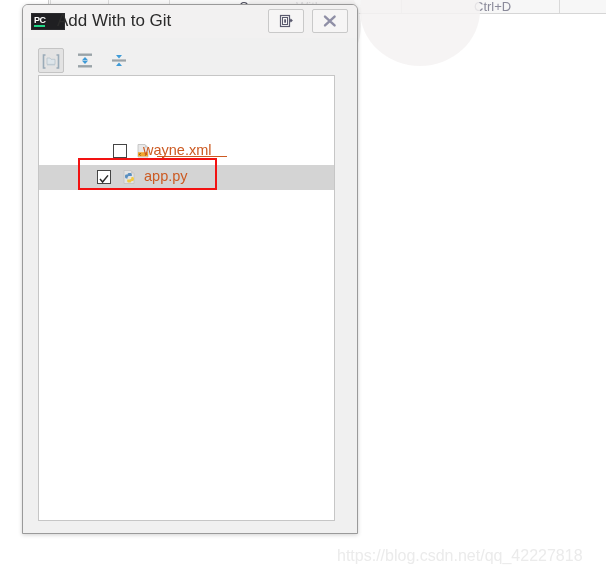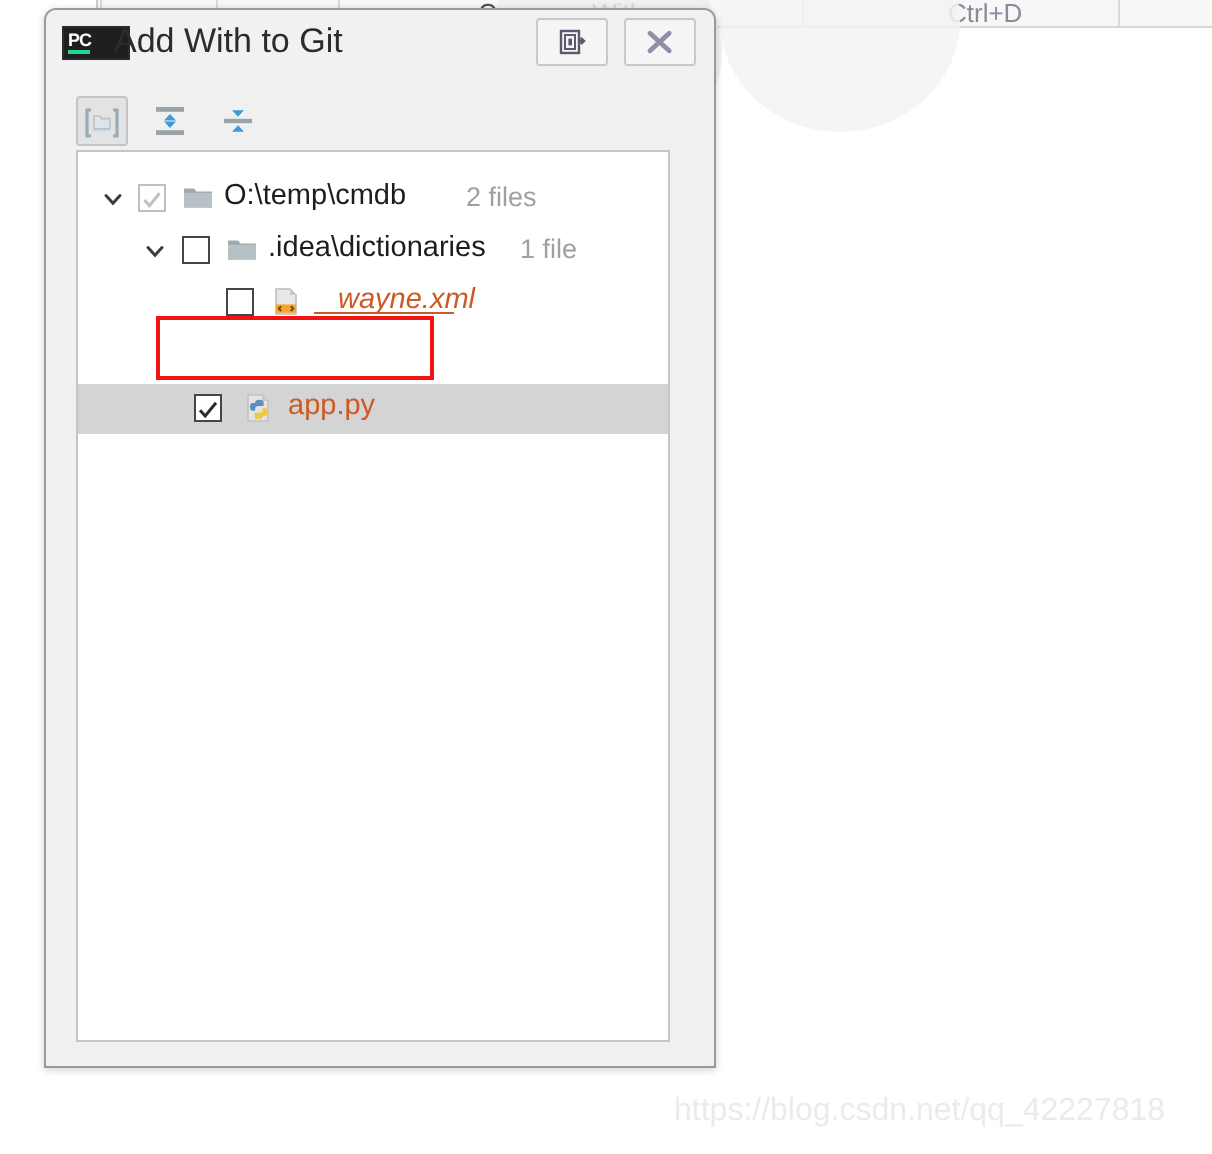--- a/index.html
+++ b/index.html
@@ -140,21 +140,21 @@
     box-sizing: border-box;
     overflow: hidden;
   }
   .tree-row {
     position: absolute; left: 0; width: 295px; height: 25px;
   }
   .tree-row.selected { background: #d4d4d4; }
   #row-0 { top: 11px; }
   #row-1 { top: 37px; }
   #row-2 { top: 63px; }
-  #row-3 { top: 89px; margin-top: 27px; }
+  #row-3 { top: 89px; }
 
   .twisty {
     position: absolute; top: 6px;
     width: 13px; height: 13px;
   }
   .chk {
     position: absolute; top: 5px;
     width: 14px; height: 14px;
     box-sizing: border-box;
     background: #ffffff;
@@ -188,21 +188,21 @@
   #row-0 .row-count { left: 194px; }
 
   #row-1 .twisty { left: 32px; }
   #row-1 .chk    { left: 52px; }
   #row-1 .row-icon { left: 74px; }
   #row-1 .row-label { left: 95px; }
   #row-1 .row-count { left: 221px; }
 
   #row-2 .chk    { left: 74px; }
   #row-2 .row-icon { left: 96px; }
-  #row-2 .row-label { left: 130px; font-style: italic; }
+  #row-2 .row-label { left: 104px; }
 
   #row-3 .chk    { left: 58px; }
   #row-3 .row-icon { left: 82px; }
   #row-3 .row-label { left: 105px; }
 
   
   #wayne-underline {
     position: absolute; left: 118px; top: 80px;
     width: 70px; height: 1px; background: #cc5a22;
   }
@@ -315,57 +315,21 @@
           <rect x="2" y="7.4" width="14" height="2.2" fill="#9aa3a8"></rect>
           <path d="M9 6.4 L6 3.1 L12 3.1 Z" fill="#3e9bd8"></path>
           <path d="M9 10.6 L12 13.9 L6 13.9 Z" fill="#3e9bd8"></path>
         </svg>
       </span>
     </div>
   </div>
 
   <div id="tree-panel">
 
-    <div class="tree-row" id="row-0">
-      <span class="twisty">
-        <svg width="13" height="13" viewBox="0 0 13 13">
-          <path d="M3 4.8 L6.5 8.6 L10 4.8" fill="none" stroke="#3c3c3c" stroke-width="1.5" stroke-linecap="round"></path>
-        </svg>
-      </span>
-      <span class="chk disabled">
-        <svg width="12" height="12" viewBox="0 0 12 12">
-          <path d="M2.2 6 L4.7 8.8 L9.8 2.6" fill="none" stroke="#c0c0c0" stroke-width="1.5"></path>
-        </svg>
-      </span>
-      <span class="row-icon">
-        <svg width="16" height="16" viewBox="0 0 16 16">
-          <path d="M1 3.2 L6 3.2 L7.2 4.8 L15 4.8 L15 12.8 L1 12.8 Z" fill="#9fa9af"></path>
-          <path d="M1 5.4 L15 5.4 L15 12.8 L1 12.8 Z" fill="#b7c0c5"></path>
-        </svg>
-      </span>
-      <span class="row-label dir">O:\temp\cmdb</span>
-      <span class="row-count">2 files</span>
-    </div>
-
-    <div class="tree-row" id="row-1">
-      <span class="twisty">
-        <svg width="13" height="13" viewBox="0 0 13 13">
-          <path d="M3 4.8 L6.5 8.6 L10 4.8" fill="none" stroke="#3c3c3c" stroke-width="1.5" stroke-linecap="round"></path>
-        </svg>
-      </span>
-      <span class="chk off"></span>
-      <span class="row-icon">
-        <svg width="16" height="16" viewBox="0 0 16 16">
-          <path d="M1 3.2 L6 3.2 L7.2 4.8 L15 4.8 L15 12.8 L1 12.8 Z" fill="#9fa9af"></path>
-          <path d="M1 5.4 L15 5.4 L15 12.8 L1 12.8 Z" fill="#b7c0c5"></path>
-        </svg>
-      </span>
-      <span class="row-label dir">.idea\dictionaries</span>
-      <span class="row-count">1 file</span>
-    </div>
+
 
     <div class="tree-row" id="row-2">
       <span class="chk off"></span>
       <span class="row-icon">
         <svg width="16" height="16" viewBox="0 0 16 16">
           <path d="M3 1.5 L10 1.5 L13 4.5 L13 14 L3 14 Z" fill="#e8e8e8" stroke="#bdbdbd" stroke-width=".8"></path>
           <path d="M10 1.5 L13 4.5 L10 4.5 Z" fill="#c9c9c9"></path>
           <rect x="3" y="9.2" width="10" height="4.2" fill="#f3a72e"></rect>
           <path d="M5.6 10.1 L4.4 11.3 L5.6 12.5 M10.4 10.1 L11.6 11.3 L10.4 12.5" fill="none" stroke="#6d4a10" stroke-width="1"></path>
         </svg>

